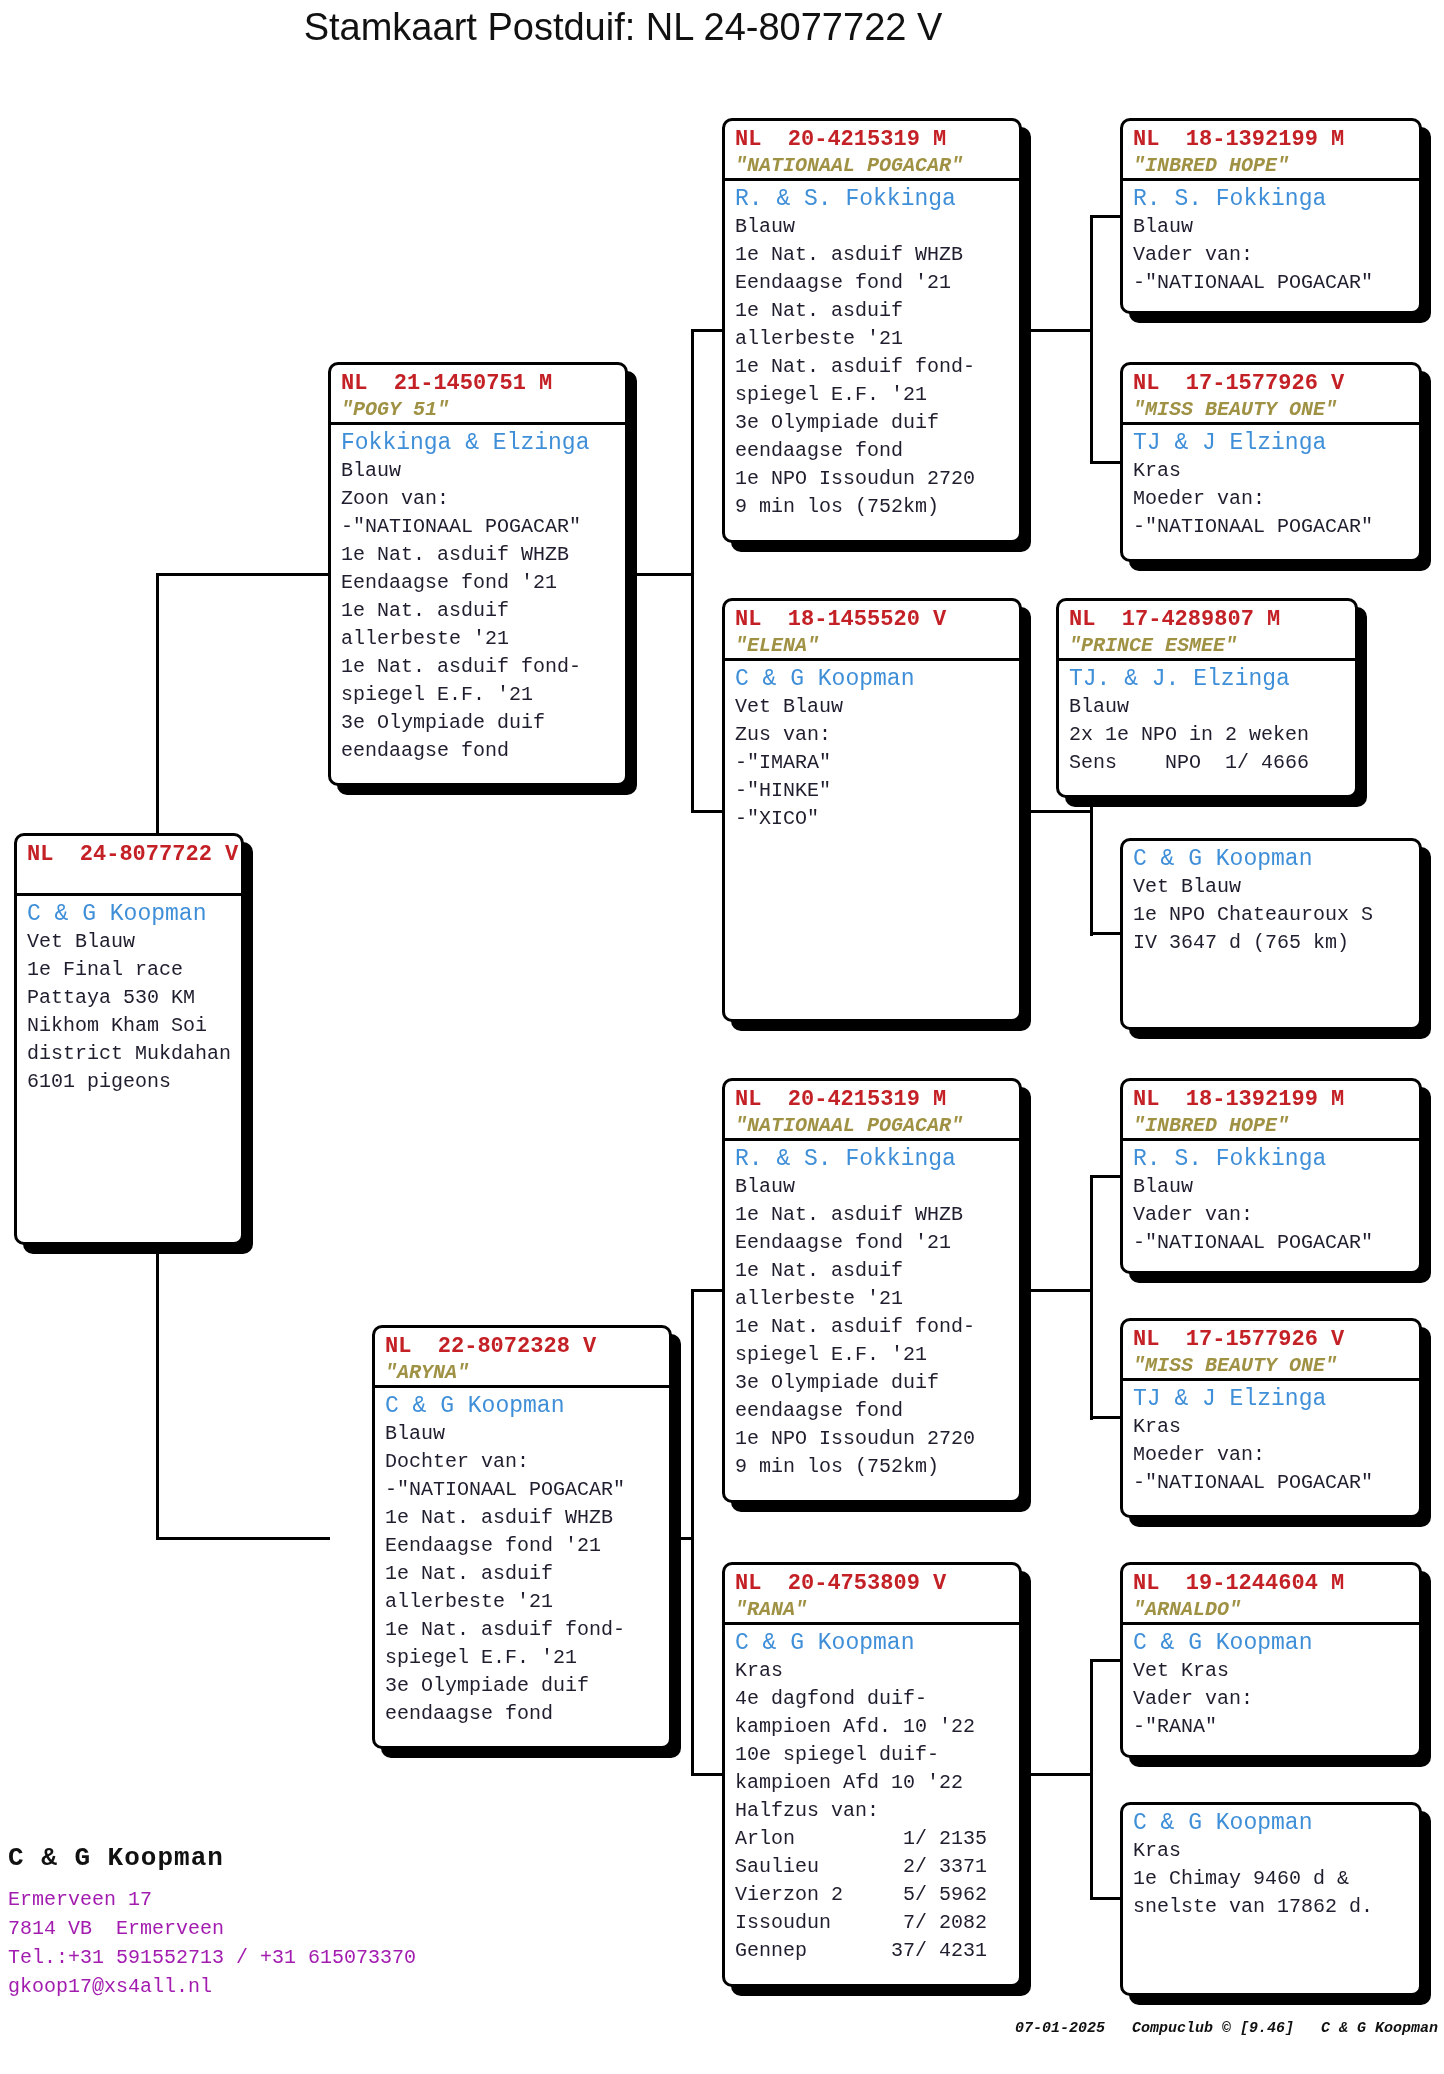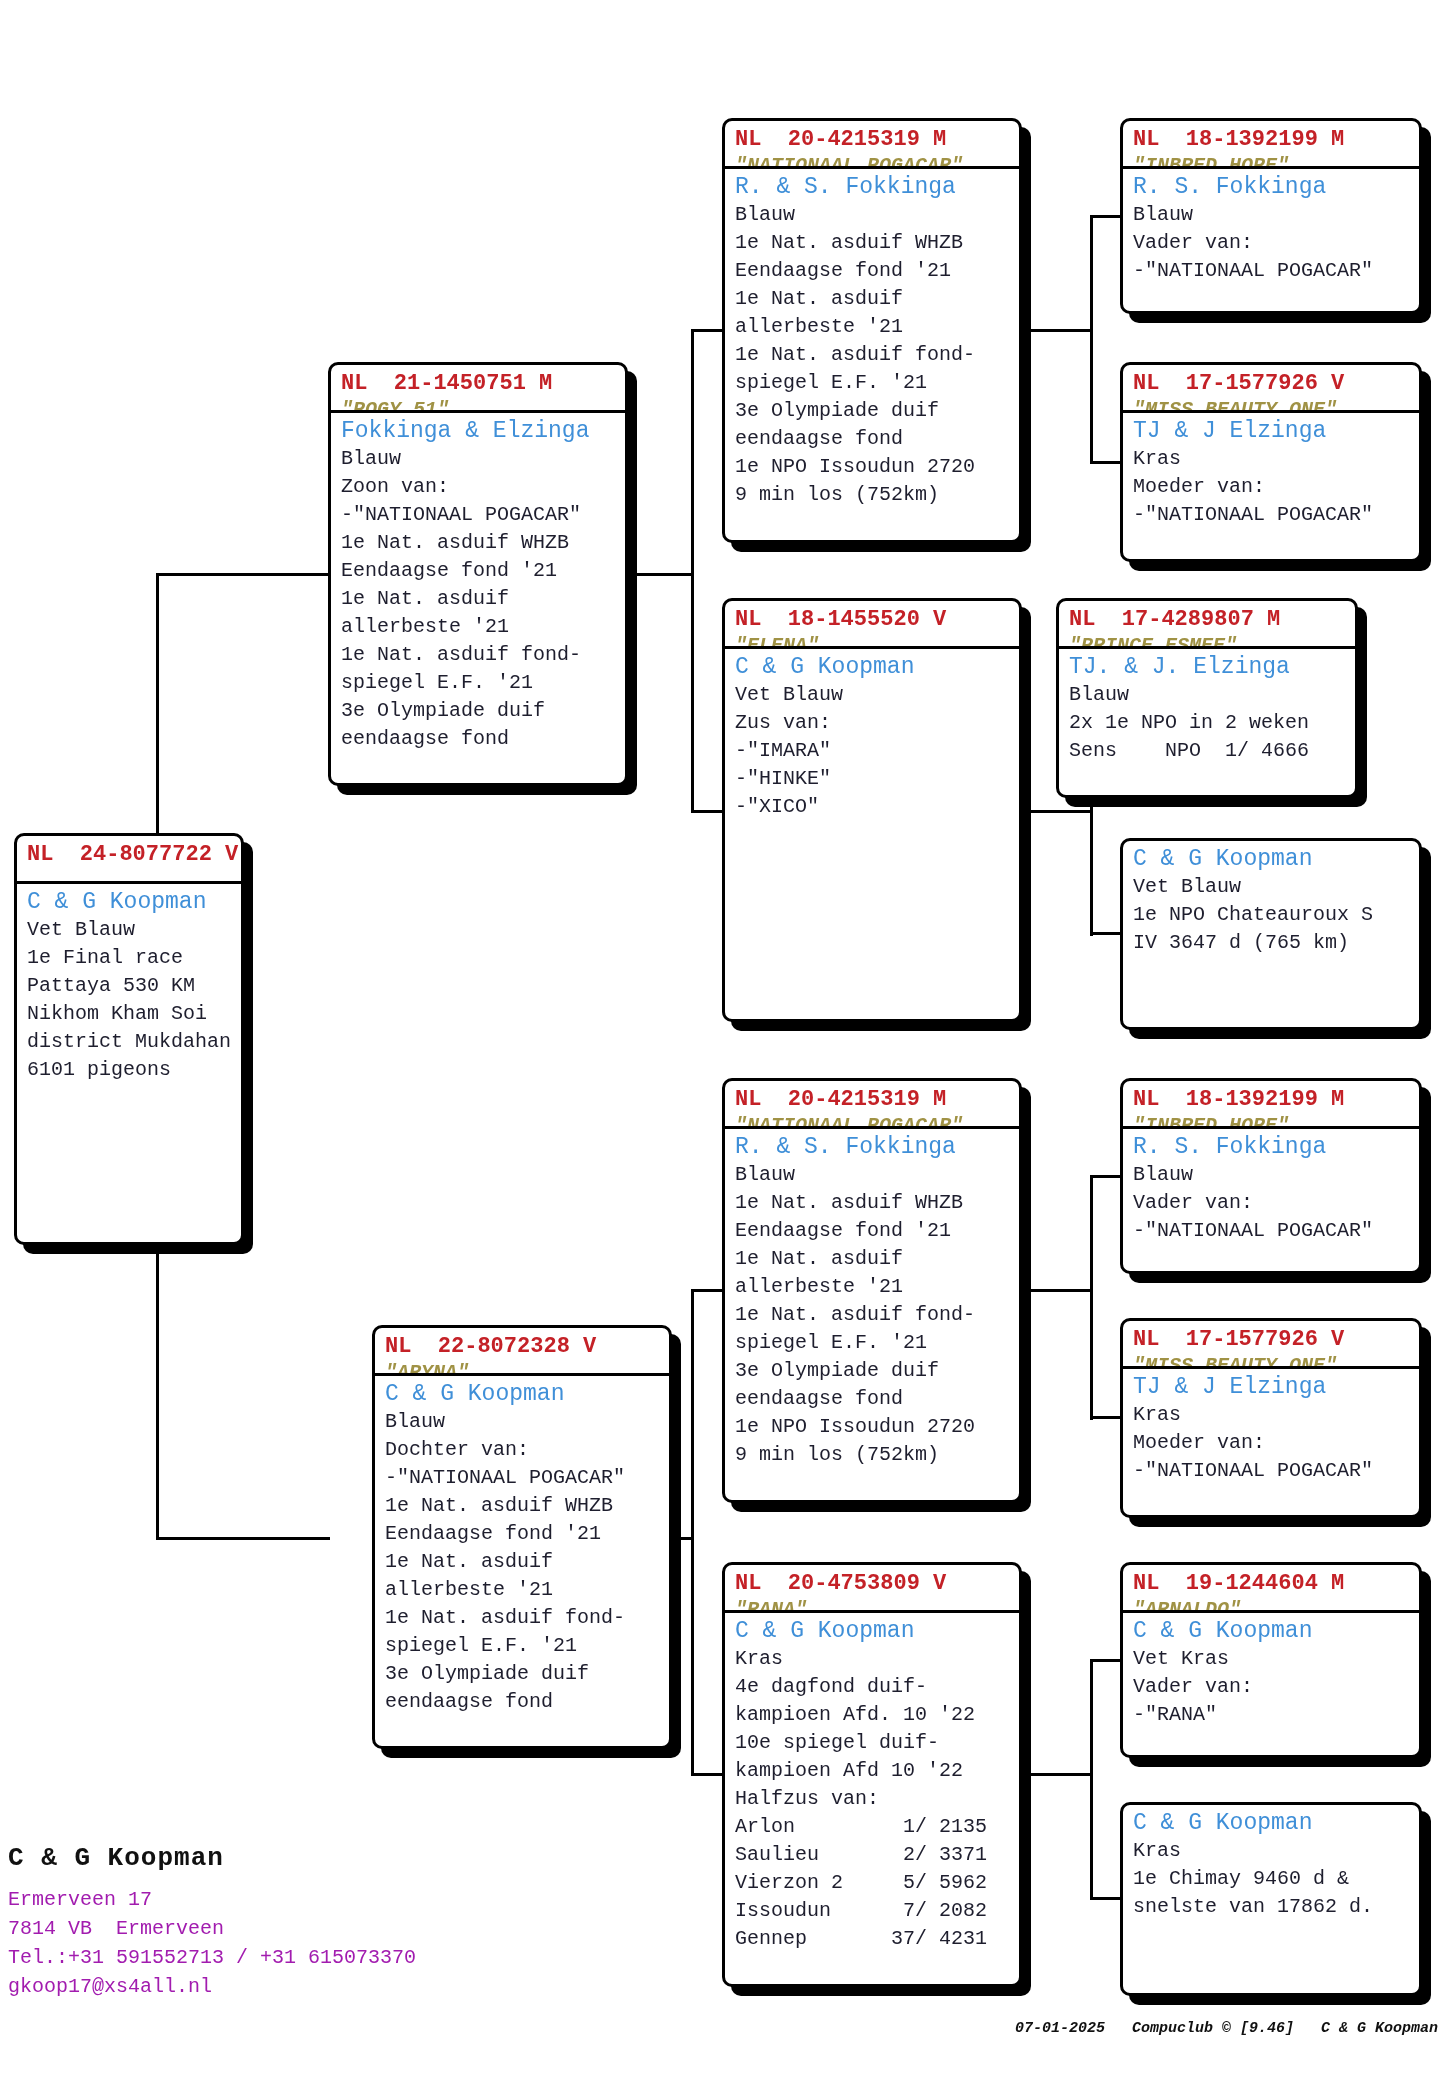--- a/index.html
+++ b/index.html
@@ -2,38 +2,39 @@
 <html><head>
 <meta charset="utf-8">
 <style>
   html,body{margin:0;padding:0;background:#ffffff;}
   #page{position:relative;width:1444px;height:2074px;background:#ffffff;overflow:hidden;
         font-family:"Liberation Mono",monospace;color:#1e1e2e;}
   #title{position:absolute;left:0;top:6px;width:1246px;text-align:center;
          font-family:"Liberation Sans",sans-serif;font-size:38px;color:#111;letter-spacing:0px;}
   .box{position:absolute;background:#ffffff;border:3px solid #000;border-radius:10px;
        box-shadow:9px 9px 0 0 #000;box-sizing:border-box;}
-  .box .hdr{height:48px;border-bottom:3px solid #000;padding:5px 20px 0 10px;box-sizing:border-box;overflow:hidden;}
+  .box .hdr{height:60px;border-bottom:3px solid #000;padding:5px 20px 0 10px;box-sizing:border-box;overflow:hidden;}
   .box .ring{font-size:22px;font-weight:bold;color:#c42127;white-space:pre;line-height:27px;}
   .box .pname{font-size:20px;font-weight:bold;font-style:italic;color:#a09245;white-space:pre;line-height:25px;}
   .box .bdy{padding:4px 10px;}
   .box .breeder{font-size:23px;color:#3f8fd8;white-space:pre;line-height:28px;}
   .box .bline{font-size:20px;color:#1e1e2e;white-space:pre;line-height:28px;}
   .conn{position:absolute;background:#000;}
   #owner{position:absolute;left:8px;top:1843px;}
   #owner .oname{font-size:26px;font-weight:bold;color:#111;letter-spacing:1px;}
   #owner .oline{font-size:20px;color:#a21caf;white-space:pre;line-height:29px;}
   #owner .oaddr{margin-top:12px;}
   #footer{position:absolute;right:6px;top:2020px;font-size:15px;font-weight:bold;font-style:italic;
           color:#111;white-space:pre;}
 </style>
 </head>
 <body>
 
 <div id="page">
+  <div id="title">Stamkaart Postduif: NL  24-8077722 V</div>
   <div id="tree">
       <div class="conn" style="left: 156px; top: 573px; width: 174px; height: 3px;"></div>
       <div class="conn" style="left: 156px; top: 573px; width: 3px; height: 262px;"></div>
       <div class="conn" style="left: 156px; top: 1243px; width: 3px; height: 297px;"></div>
       <div class="conn" style="left: 156px; top: 1537px; width: 174px; height: 3px;"></div>
       <div class="conn" style="left: 626px; top: 573px; width: 68px; height: 3px;"></div>
       <div class="conn" style="left: 691px; top: 329px; width: 3px; height: 484px;"></div>
       <div class="conn" style="left: 691px; top: 329px; width: 33px; height: 3px;"></div>
       <div class="conn" style="left: 691px; top: 810px; width: 33px; height: 3px;"></div>
       <div class="conn" style="left: 626px; top: 1537px; width: 68px; height: 3px;"></div>

